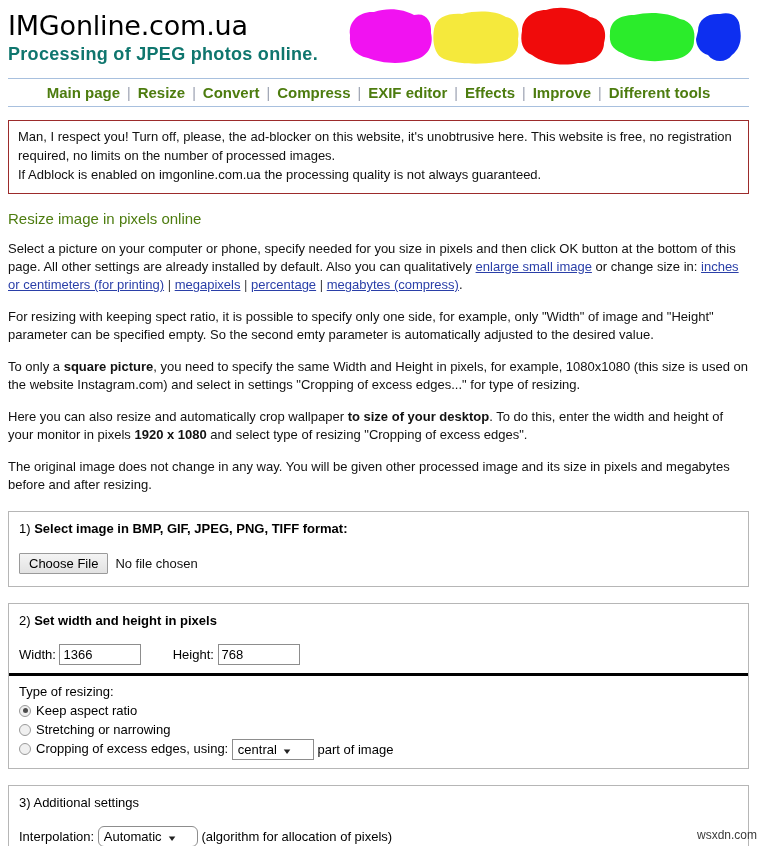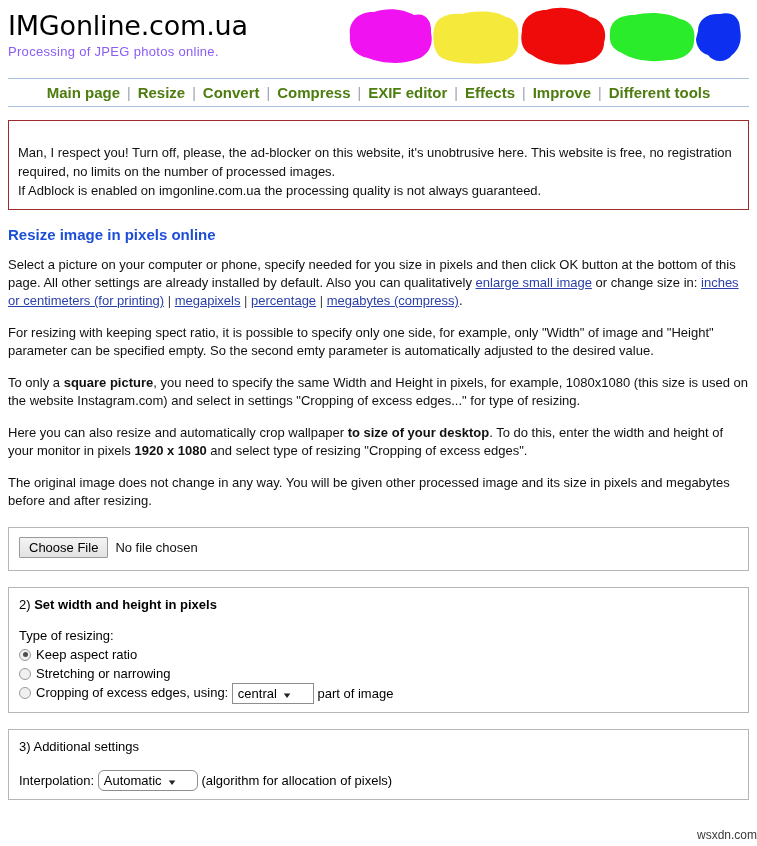--- a/index.html
+++ b/index.html
@@ -31,24 +31,25 @@
     font-size: 27px;
     font-weight: normal;
     letter-spacing: -0.2px;
     line-height: 1;
     margin: 0;
     padding-top: 12px;
     color: #000;
     font-family: "DejaVu Sans", sans-serif;
   }
   .site-sub {
-    font-size: 13px;
-    color: #8b5cf6;
+    font-size: 18px;
+    color: #0f766e;
     margin-top: 5px;
     letter-spacing: 0.3px;
+    font-weight: bold;
   }
   .logo-blobs {
     position: absolute;
     right: 8px;
     top: 5px;
     width: 405px;
     height: 62px;
   }
 
   
@@ -70,32 +71,32 @@
   .nav-sep {
     color: #9aa0b0;
     font-size: 14px;
     padding: 0 6px;
   }
 
   
   .notice {
     border: 1px solid #9c2b2b;
     margin-top: 13px;
-    padding: 23px 9px 8px 9px;
+    padding: 7px 9px 8px 9px;
     font-size: 13px;
     line-height: 1.45;
     color: #111;
   }
 
   
   h2.page-title {
     font-size: 15px;
-    font-weight: bold;
+    font-weight: normal;
     margin: 16px 0 0 0;
-    color: #1d4ed8;
+    color: #4d7c0f;
   }
   p.para {
     font-size: 13px;
     line-height: 1.42;
     margin: 13px 0 0 0;
     color: #111;
   }
   p.para a, .notice a {
     color: #2a3fa8;
     text-align: right;
@@ -263,28 +264,36 @@
 
   <p class="para">For resizing with keeping spect ratio, it is possible to specify only one side, for example, only "Width" of image and "Height" parameter can be specified empty. So the second emty parameter is automatically adjusted to the desired value.</p>
 
   <p class="para"><span>To only a </span><b>square picture</b><span>, you need to specify the same Width and Height in pixels, for example, 1080x1080 (this size is used on the website Instagram.com) and select in settings "Cropping of excess edges..." for type of resizing.</span></p>
 
   <p class="para"><span>Here you can also resize and automatically crop wallpaper </span><b>to size of your desktop</b><span>. To do this, enter the width and height of your monitor in pixels </span><b>1920 x 1080</b><span> and select type of resizing "Cropping of excess edges".</span></p>
 
   <p class="para">The original image does not change in any way. You will be given other processed image and its size in pixels and megabytes before and after resizing.</p>
 
   <div class="panel">
+    <div class="panel-head"><span>1)</span> <b>Select image in BMP, GIF, JPEG, PNG, TIFF format:</b></div>
     <div class="file-row">
       <span class="file-btn">Choose File</span><span class="file-status">No file chosen</span>
     </div>
   </div>
 
   <div class="panel">
     <div class="panel-head"><span>2)</span> <b>Set width and height in pixels</b></div>
 
+    <div class="panel-row">
+      <span class="lbl">Width:</span>
+      <input class="txt-input w-size" type="text" value="1366" style="">
+      <span class="gap-lg"></span>
+      <span class="lbl">Height:</span>
+      <input class="txt-input w-size" type="text" value="768" style="">
+    </div>
 
     <div class="panel-row">
       <div class="radio-title">Type of resizing:</div>
 
       <div class="radio-line">
         <span class="radio checked"></span><span>Keep aspect ratio</span>
       </div>
 
       <div class="radio-line">
         <span class="radio"></span><span>Stretching or narrowing</span>

